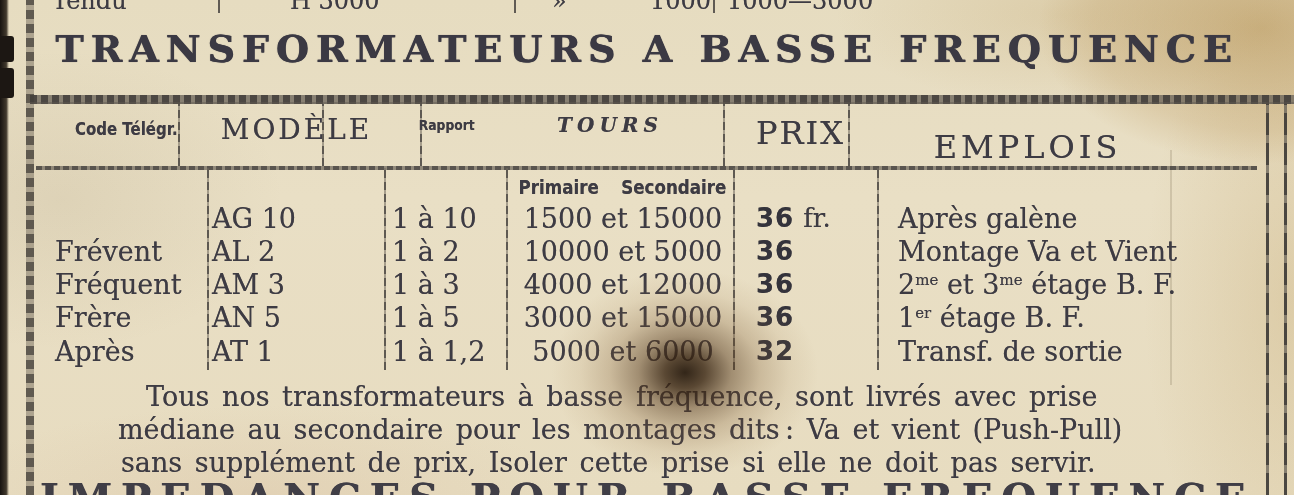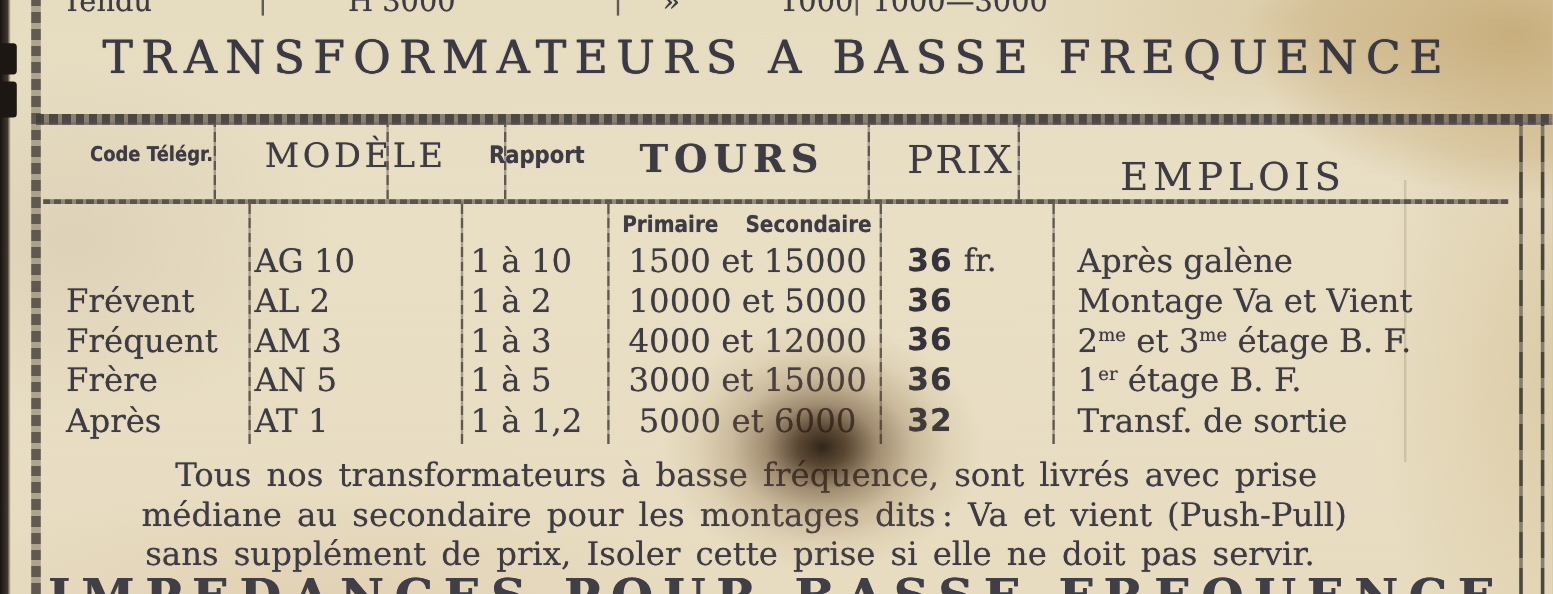--- a/index.html
+++ b/index.html
@@ -33,32 +33,32 @@
     background:repeating-linear-gradient(90deg, rgba(74,70,66,0.9) 0 6px, rgba(116,109,97,0.75) 6px 9px);}
   
   .sep{width:2px;background:repeating-linear-gradient(0deg, rgba(70,66,62,0.85) 0 8px, rgba(112,105,94,0.55) 8px 12px);}
   .sep-h{top:104px;height:62px;}
   .sep-b{top:168px;height:202px;}
   
   .topfrag{left:0;top:0;width:1294px;height:13px;overflow:hidden;font-size:24px;}
   .topfrag span{position:absolute;top:-13px;}
   .fbar{top:0;width:2px;height:13px;background:rgba(62,59,56,0.8);}
   
-  .title{left:0;top:26px;width:1294px;text-align:center;font-size:38px;font-weight:normal;
+  .title{left:0;top:26px;width:1294px;text-align:center;font-size:38px;font-weight:bold;
     letter-spacing:7px;color:#3b3943;text-shadow:0.6px 0 #3b3943, 0 0 1px rgba(59,57,67,0.5);}
   .btitle{left:0;top:474px;width:1294px;text-align:center;font-size:40px;font-weight:bold;
     letter-spacing:9px;color:#403e46;text-shadow:0.6px 0 #403e46;}
   
   .hcell{text-align:center;}
   .sans-cond{font-family:"DejaVu Sans","Liberation Sans",sans-serif;font-weight:bold;
     display:inline-block;transform:scaleX(0.88);transform-origin:50% 50%;}
   .h-code{left:45px;top:119px;width:162px;font-size:17px;}
   .h-modele{left:210px;top:113px;width:173px;font-size:28px;letter-spacing:3px;}
-  .h-rapport{left:388px;top:117px;width:118px;font-size:20px;}
-  .h-tours{left:500px;top:113px;width:220px;font-size:32px;font-weight:bold;letter-spacing:5px;}
+  .h-rapport{left:388px;top:117px;width:118px;font-size:14px;}
+  .h-tours{left:500px;top:113px;width:220px;font-size:20px;font-weight:bold;letter-spacing:5px;font-style:italic;}
   .h-prix{left:738px;top:114px;width:125px;font-size:32px;letter-spacing:2px;}
   .h-emplois{left:875px;top:128px;width:305px;font-size:32px;letter-spacing:4px;}
   .subhead{left:512px;top:176px;width:222px;text-align:center;font-size:19px;}
   .subhead .sans-cond{letter-spacing:0;}
   .gapword{display:inline-block;width:10px;}
   
   .row{left:0;width:1294px;height:33px;font-size:27px;}
   .cell{position:absolute;top:0;white-space:nowrap;}
   .c-code{left:55px;width:150px;}
   .c-modele{left:212px;width:170px;text-align:left;}

